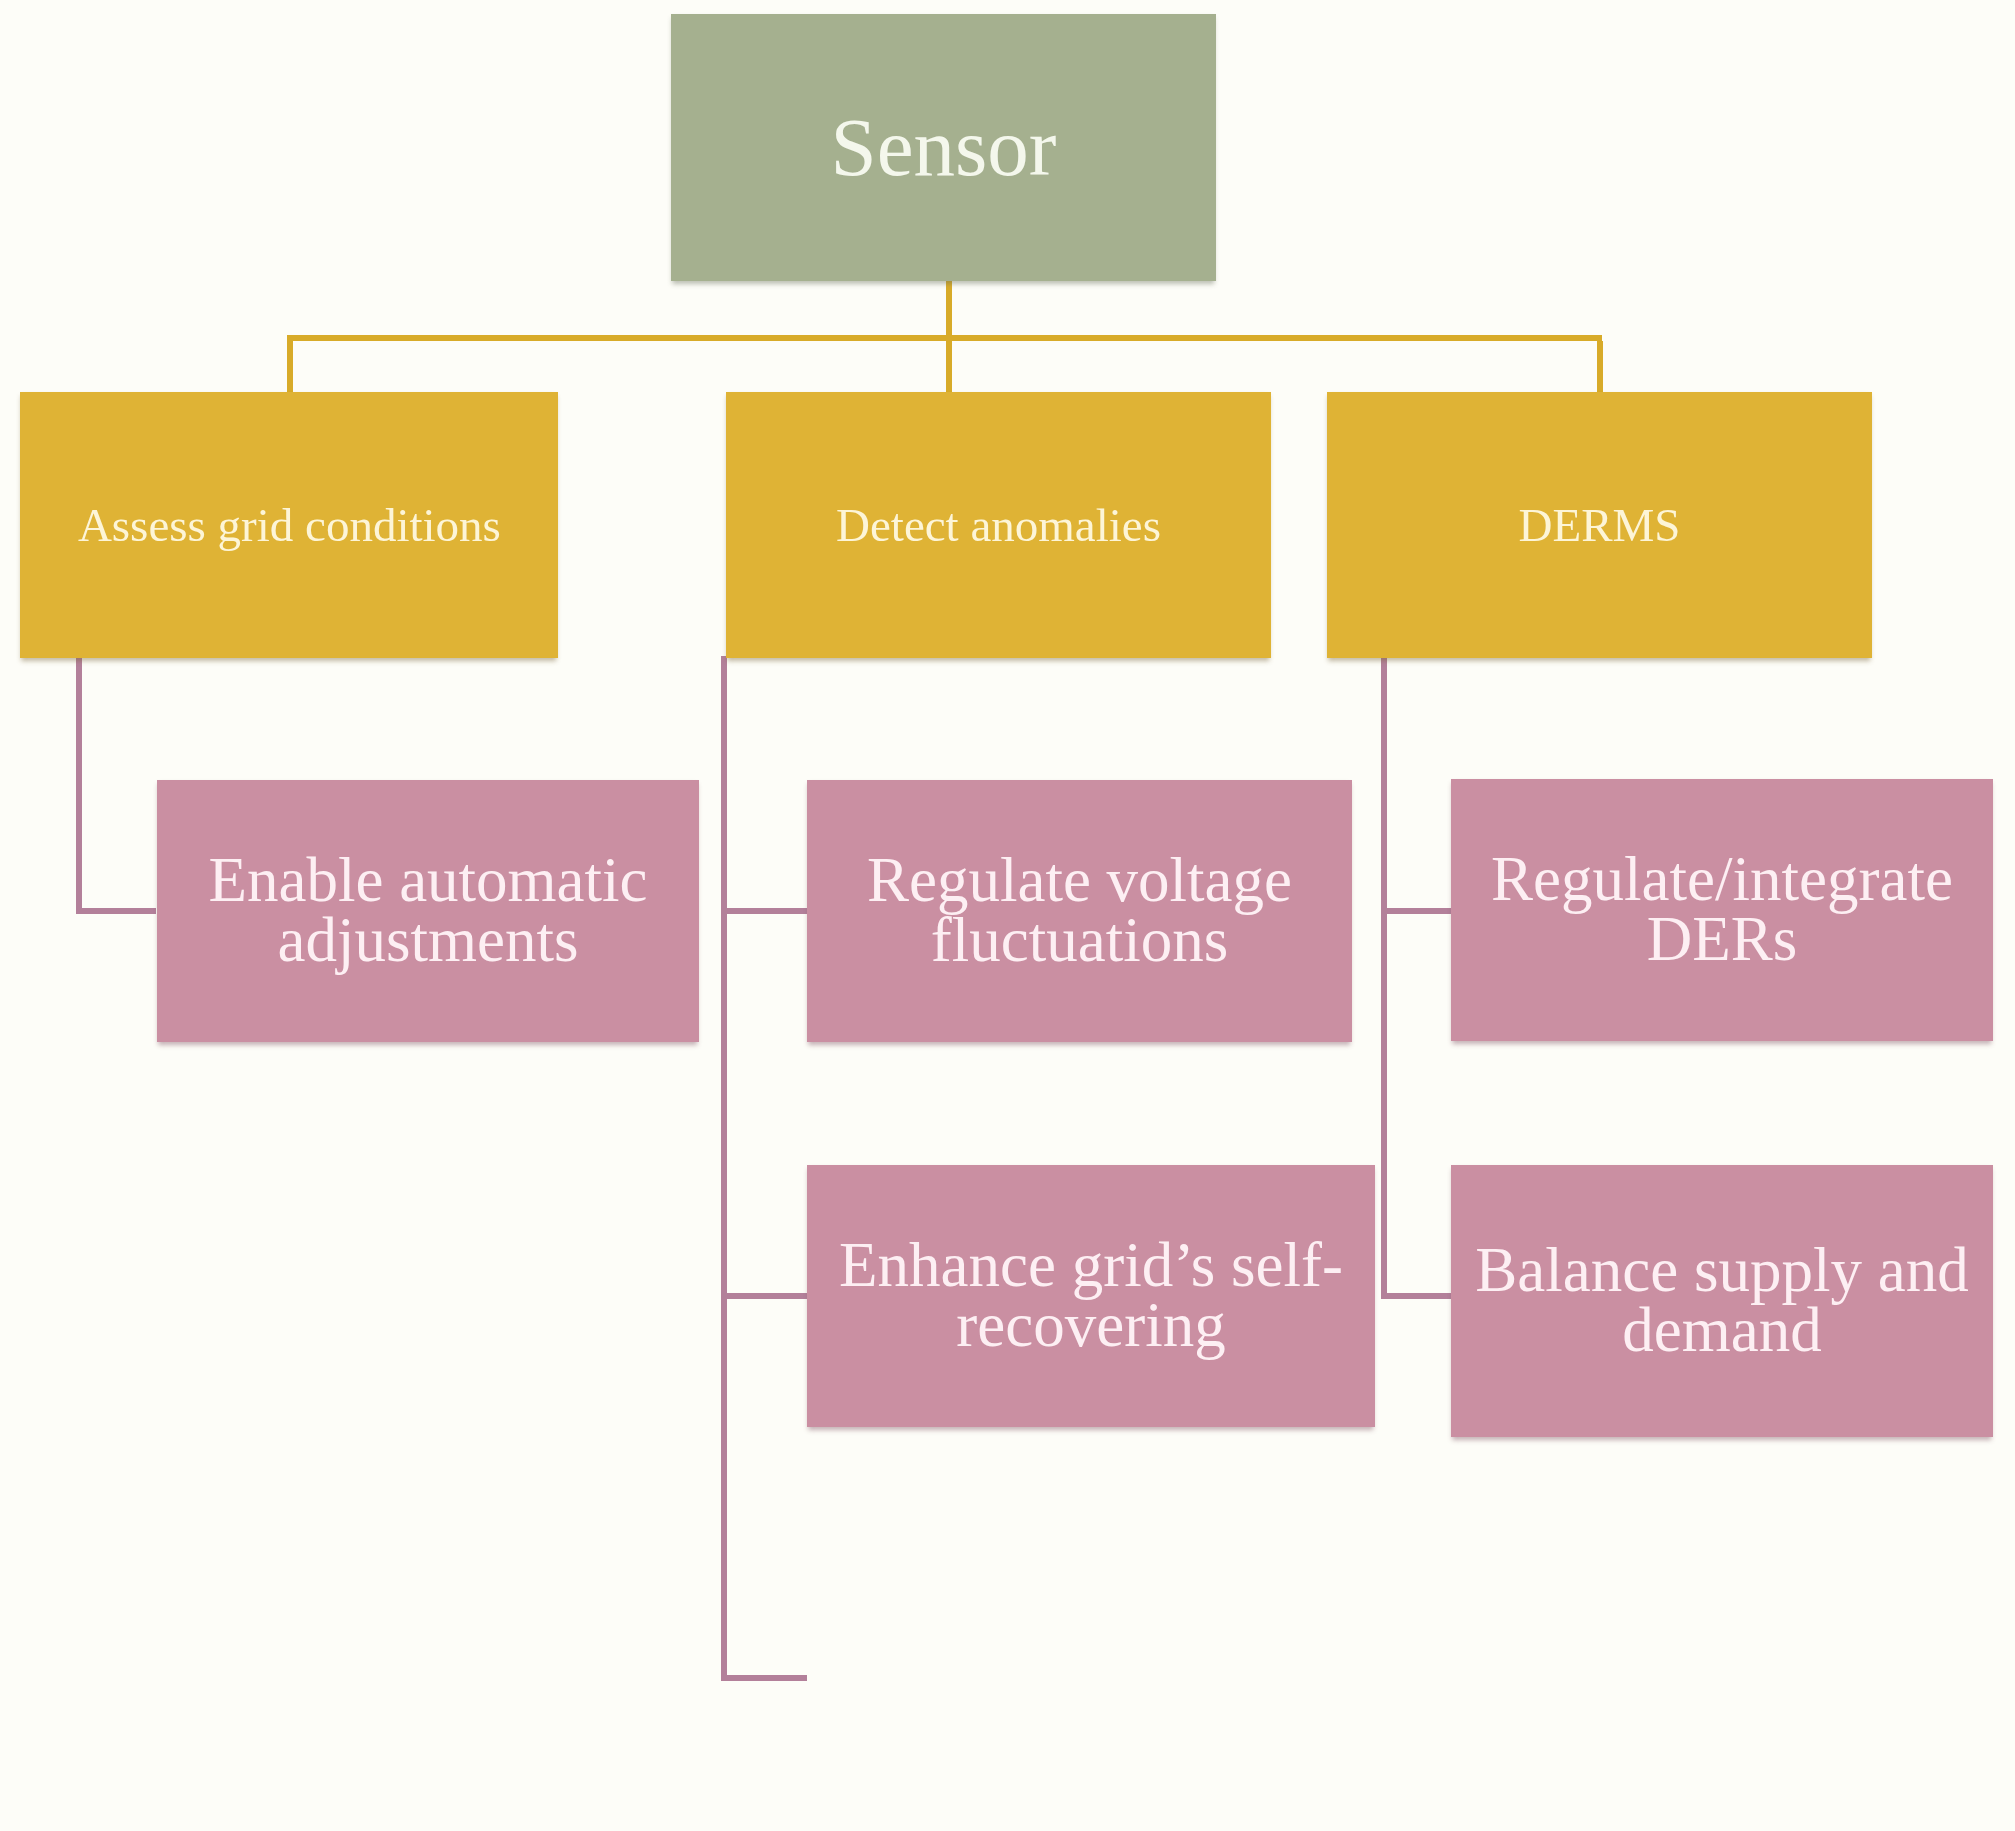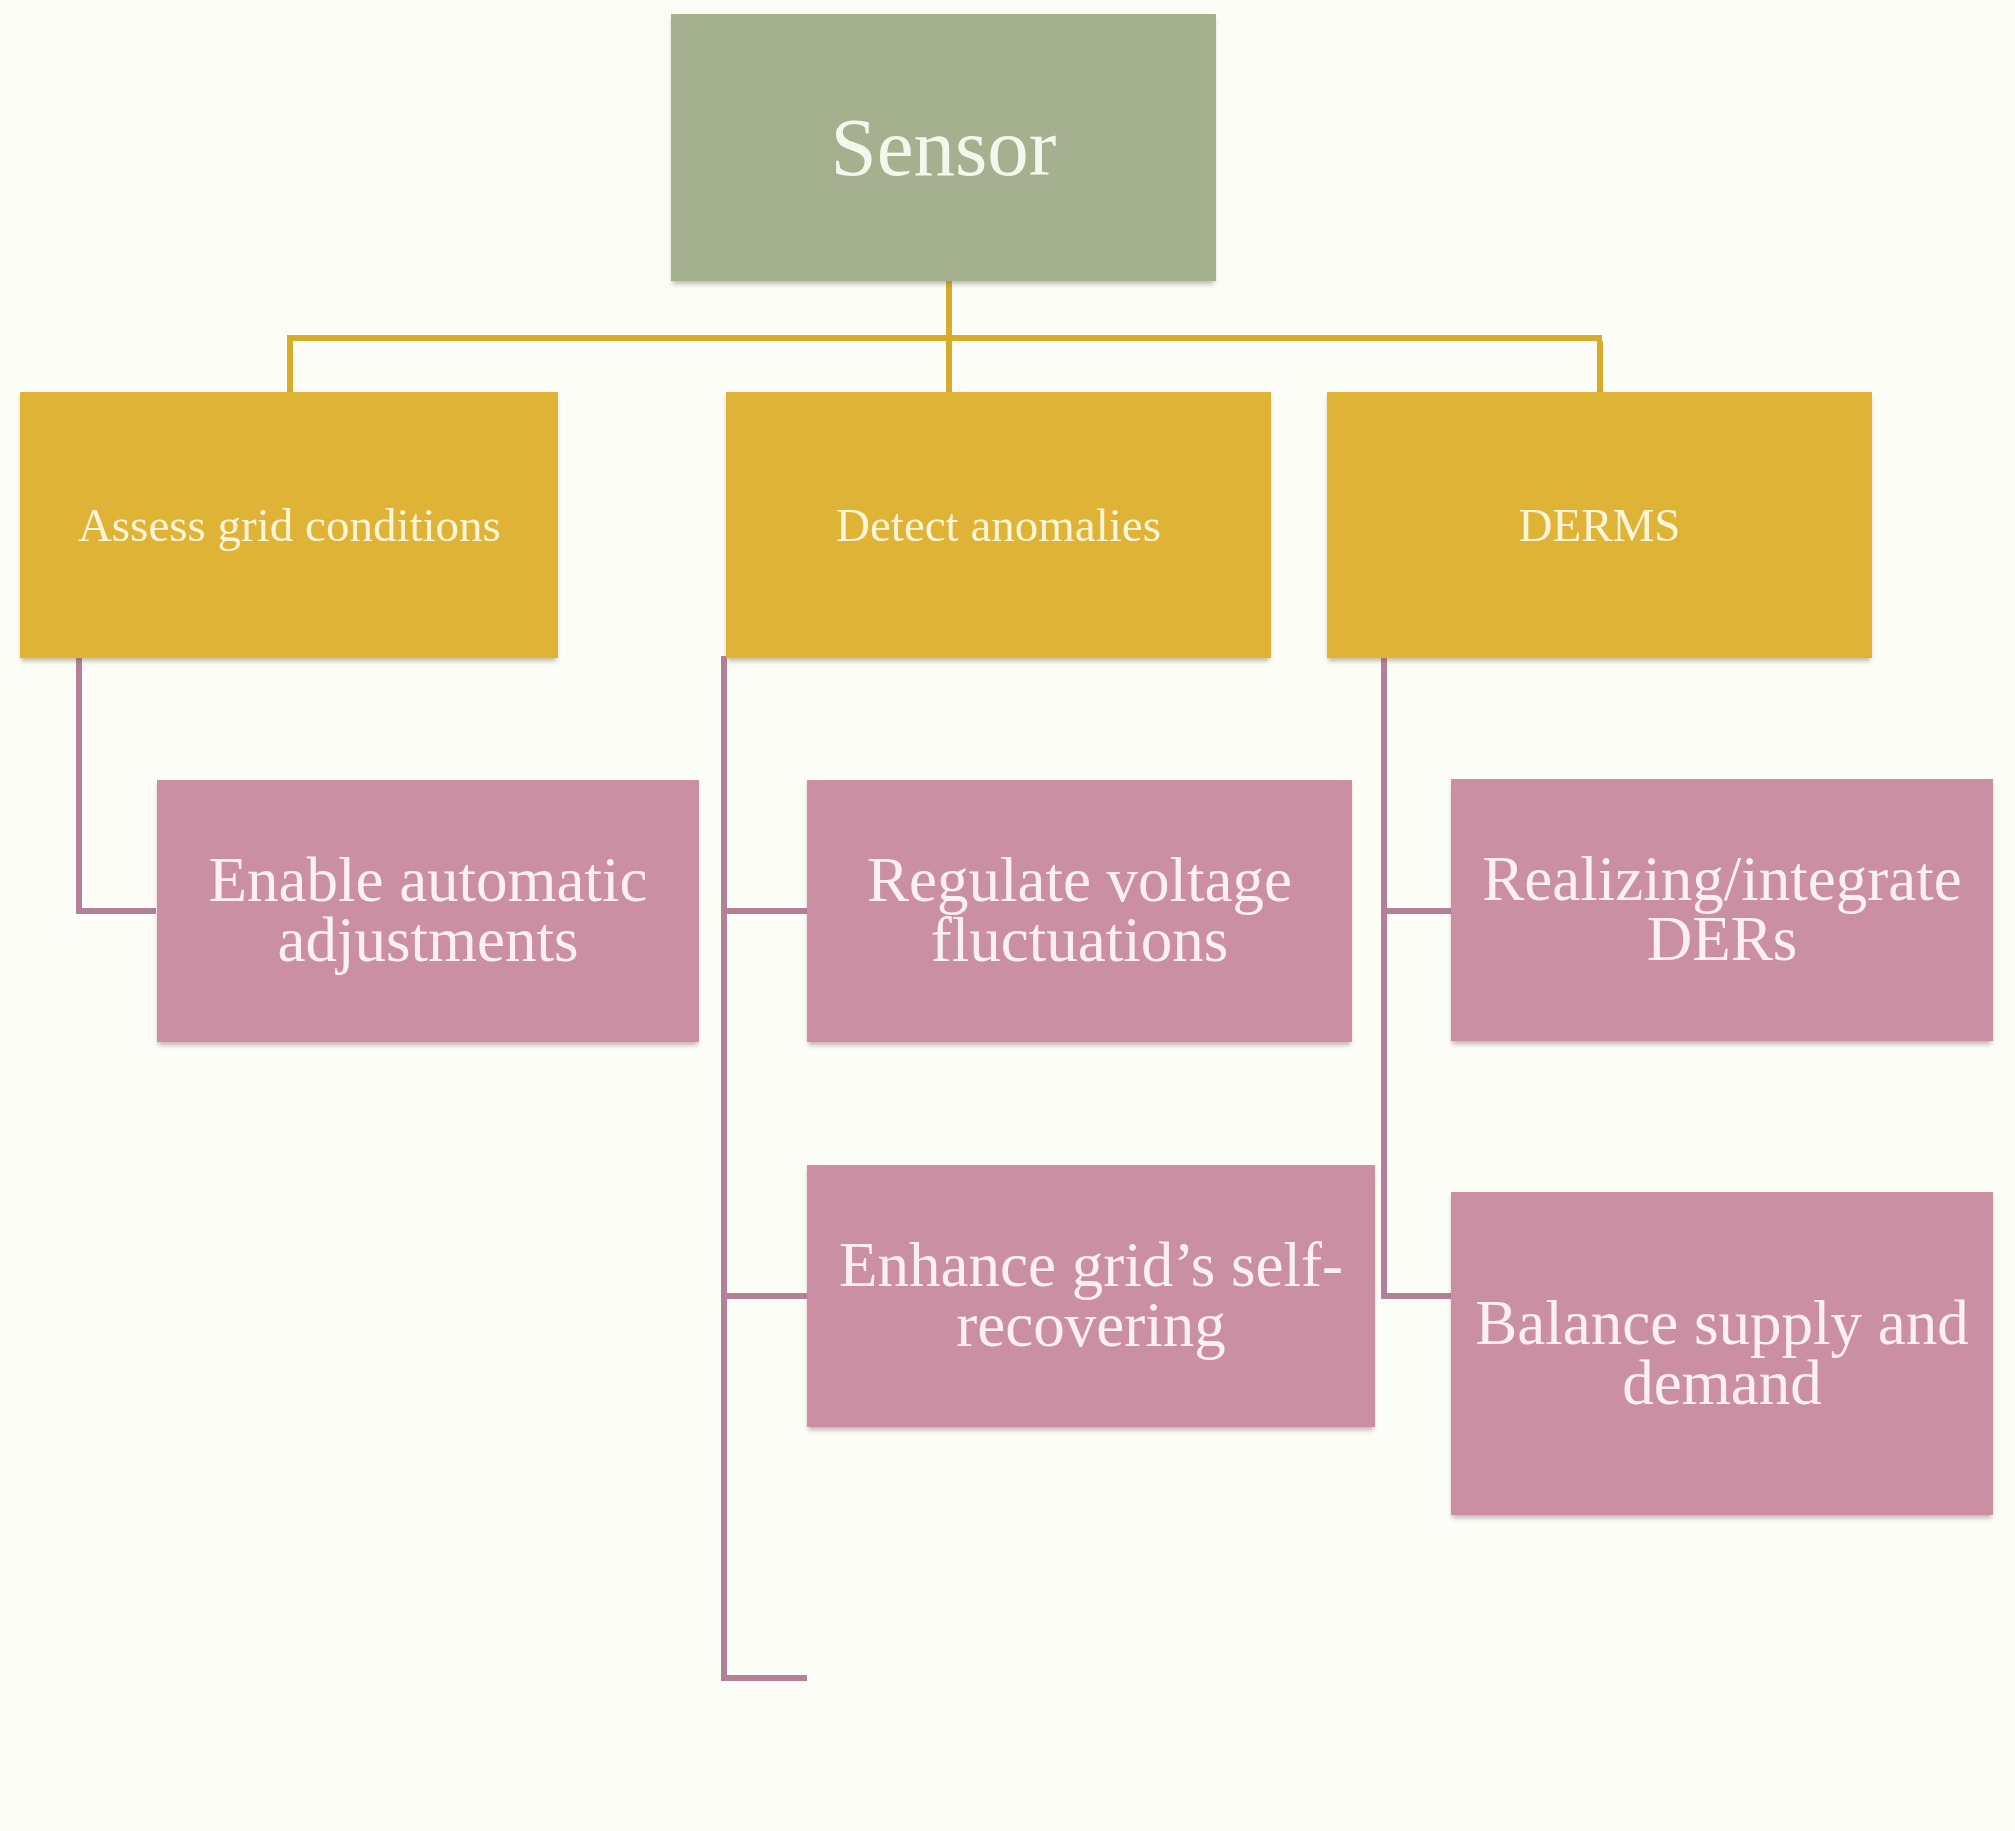--- a/index.html
+++ b/index.html
@@ -53,21 +53,21 @@
   
   #node-sensor { left: 671px;  top: 13.6px;   width: 545px; height: 267px; }
   #node-assess { left: 20.4px;   top: 392px;  width: 538px; height: 266px; }
   #node-detect { left: 678px;  top: 392px;  width: 545px; height: 266px; margin-left: 48px; }
   #node-derms  { left: 1327px; top: 392px;  width: 545px; height: 266px; }
   #node-a1     { left: 157px;  top: 780px; width: 542px; height: 262px; }
   #node-d1     { left: 807px; top: 780px; width: 545px; height: 262px; }
   #node-d2     { left: 807px; top: 1165px; width: 568px; height: 262px; }
   #node-d3     { left: 807px; top: 1547px; width: 545px; height: 262px; }
   #node-m1     { left: 1451px; top: 779px; width: 542px; height: 262px; }
-  #node-m2     { left: 1451px; top: 1192px; width: 542px; height: 323px; }
+  #node-m2     { left: 1451px; top: 1165px; width: 542px; height: 272px; }
 
   
   #conn-root-drop   { left: 946px; top: 279px; width: 5.5px;    height: 61px; }
   #conn-top-hbar    { left: 287px;  top: 335px; width: 1315px; height: 5.5px;  }
   #conn-drop-assess { left: 287px;  top: 341px; width: 5.5px;    height: 53px; }
   #conn-drop-detect { left: 946px; top: 341px; width: 5.5px;    height: 53px; }
   #conn-drop-derms  { left: 1597px; top: 341px; width: 5.5px;    height: 53px; }
 
   
   #conn-stem-assess { left: 76px;  top: 656px;  width: 5.5px;   height: 258px; }
@@ -118,20 +118,20 @@
   <div class="node l1" id="node-derms">
     <div class="lbl">DERMS</div>
   </div>
   <div class="node l2" id="node-d1">
     <div class="lbl">Regulate voltage fluctuations</div>
   </div>
   <div class="node l2" id="node-d2">
     <div class="lbl">Enhance grid’s self-recovering</div>
   </div>
   <div class="node l2" id="node-m1">
-    <div class="lbl">Realizing/integrate DERs</div>
+    <div class="lbl">Regulate/integrate DERs</div>
   </div>
   <div class="node l2" id="node-m2">
     <div class="lbl">Balance supply and demand</div>
   </div>
 
 </div>
 
 
 </body></html>

